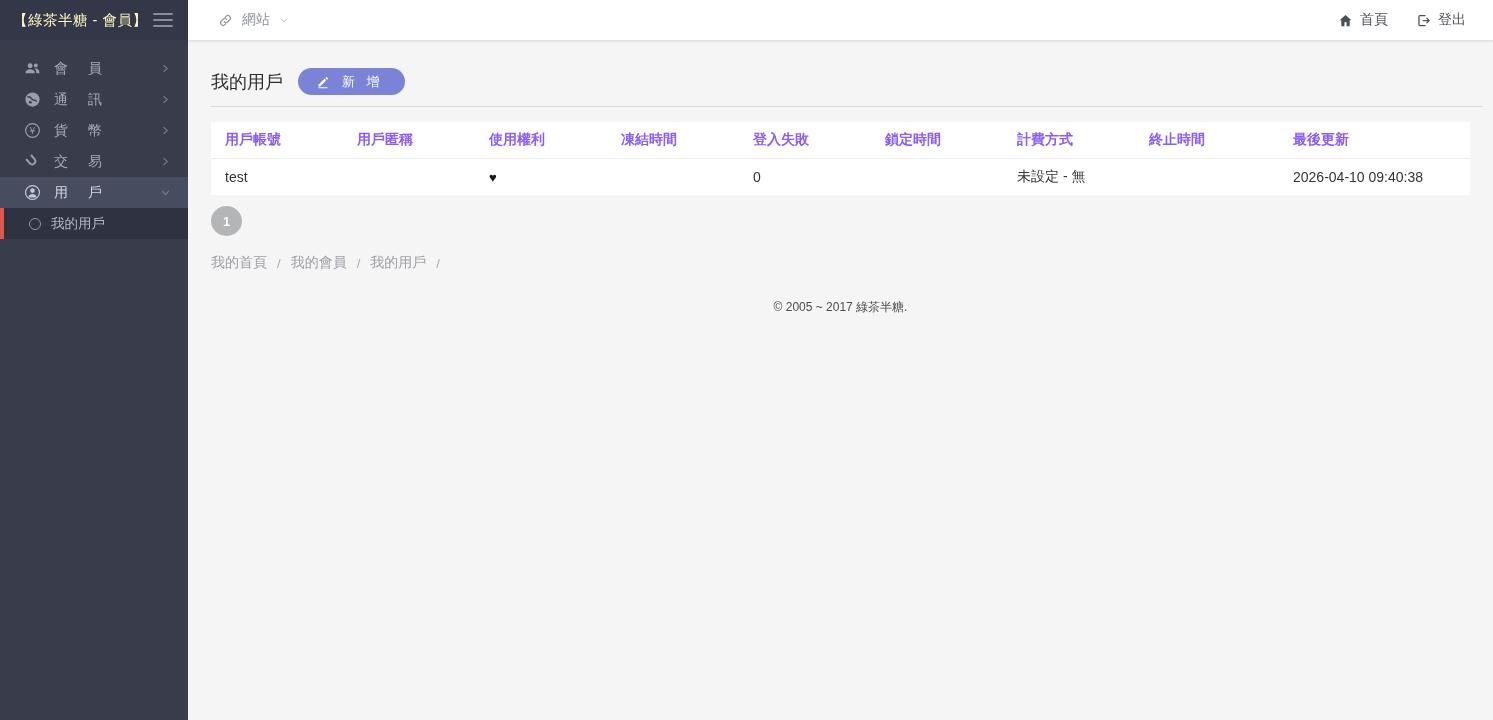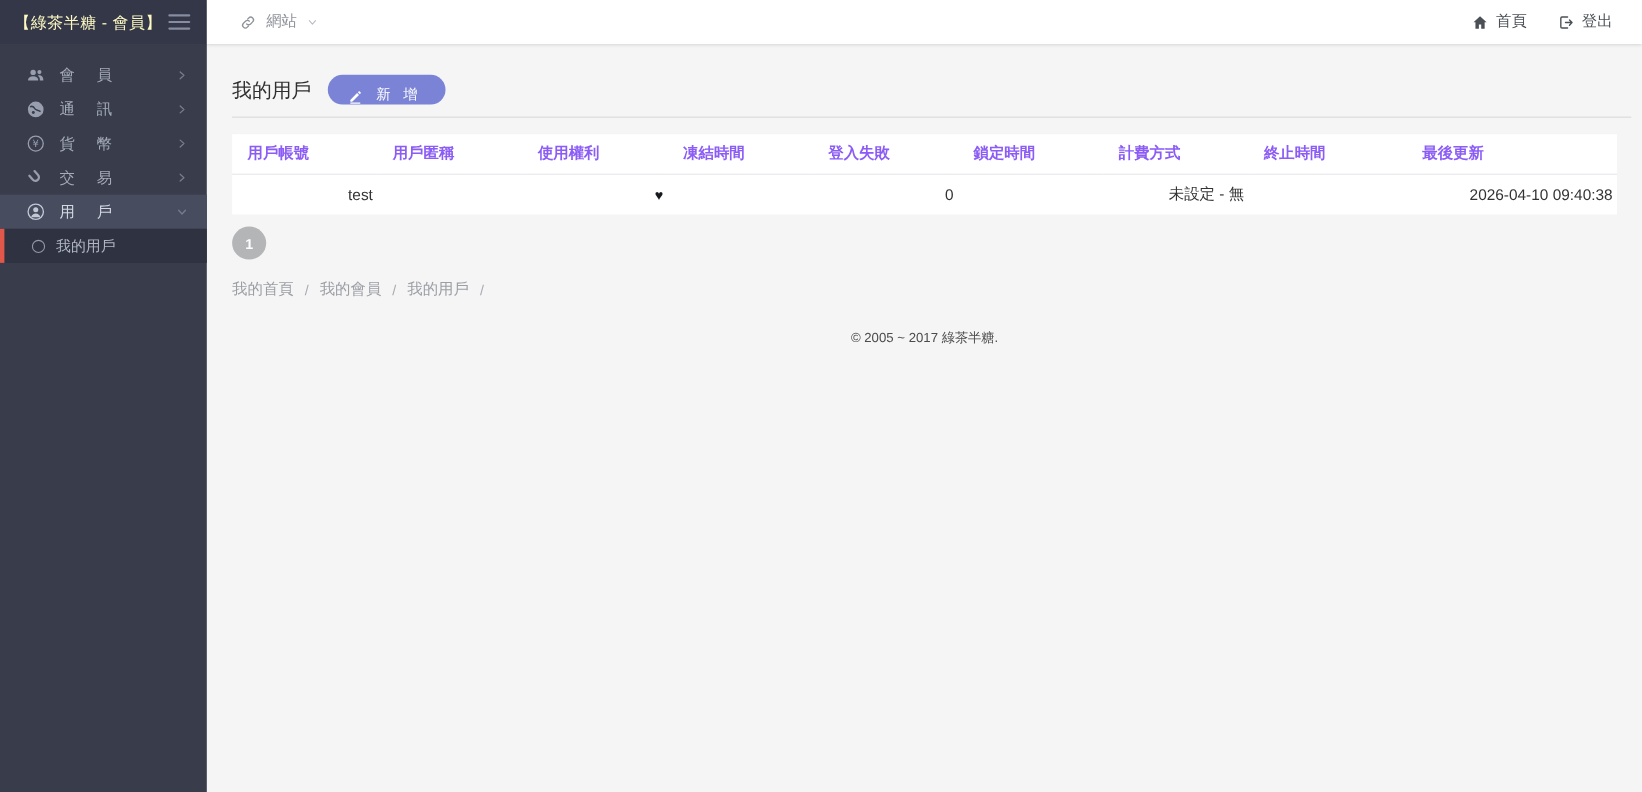--- a/index.html
+++ b/index.html
@@ -33,28 +33,28 @@
   .main { flex: 1; display: flex; flex-direction: column; min-width: 0; }
   .topbar { height: 40px; background: #ffffff; box-shadow: 0 1px 3px rgba(0,0,0,.13); display: flex; align-items: center; justify-content: space-between; padding: 0 27px 0 30px; position: relative; z-index: 2; }
   .topbar-left { display: flex; align-items: center; gap: 9px; color: #8f939a; font-size: 14px; cursor: pointer; }
   .topbar-right { display: flex; align-items: center; gap: 28px; }
   .topbar-action { display: flex; align-items: center; gap: 7px; color: #4b5056; font-size: 14px; cursor: pointer; }
   .tb-icon { display: flex; color: inherit; }
 
   .content { flex: 1; padding: 0 23px; }
   .page-head { margin-top: 28px; display: flex; align-items: center; gap: 15px; }
   .page-title { font-size: 18px; font-weight: 400; color: #2f2f2f; }
-  .add-btn { height: 27px; padding: 0 21px 0 18px; border: none; border-radius: 14px; background: #7b83d6; color: #ffffff; font-size: 13px; letter-spacing: 4px; display: flex; align-items: flex-end; gap: 12px; cursor: pointer; font-family: inherit; }
+  .add-btn { height: 27px; padding: 0 21px 0 18px; border: none; border-radius: 14px; background: #7b83d6; color: #ffffff; font-size: 13px; letter-spacing: 4px; display: flex; align-items: center; gap: 12px; cursor: pointer; font-family: inherit; }
   .add-btn .btn-icon { display: flex; }
   .divider { border: none; border-top: 1px solid #d9d9dc; margin: 11px -13px 0 0; }
 
   .table-wrap { margin-top: 15px; }
   table { width: 100%; table-layout: fixed; border-collapse: collapse; background: #ffffff; }
   th { height: 36px; text-align: left; padding: 0 4px 0 14px; font-size: 14px; font-weight: 700; color: #8b5cf6; border-bottom: 1px solid #ececee; }
-  td { height: 37px; padding: 0 4px 0 14px; font-size: 14px; color: #333333; text-align: right; }
+  td { height: 37px; padding: 0 4px 0 14px; font-size: 14px; color: #333333; }
   td.heart-cell span { font-size: 13px; color: #17181d; }
 
   .pagination { margin-top: 11px; }
   .page-btn { width: 31px; height: 30px; border: none; border-radius: 50%; background: #b3b5b7; color: #fdfdfd; font-size: 13px; font-weight: 700; cursor: pointer; font-family: inherit; }
 
   .breadcrumb { margin-top: 18px; display: flex; align-items: center; gap: 10px; font-size: 14px; color: #9b9ea4; }
   .crumb { cursor: pointer; }
   .crumb-sep { color: #a8abb0; font-size: 13px; }
 
   .footer { margin-top: 27px; text-align: center; font-size: 12px; color: #4c4c4c; }

